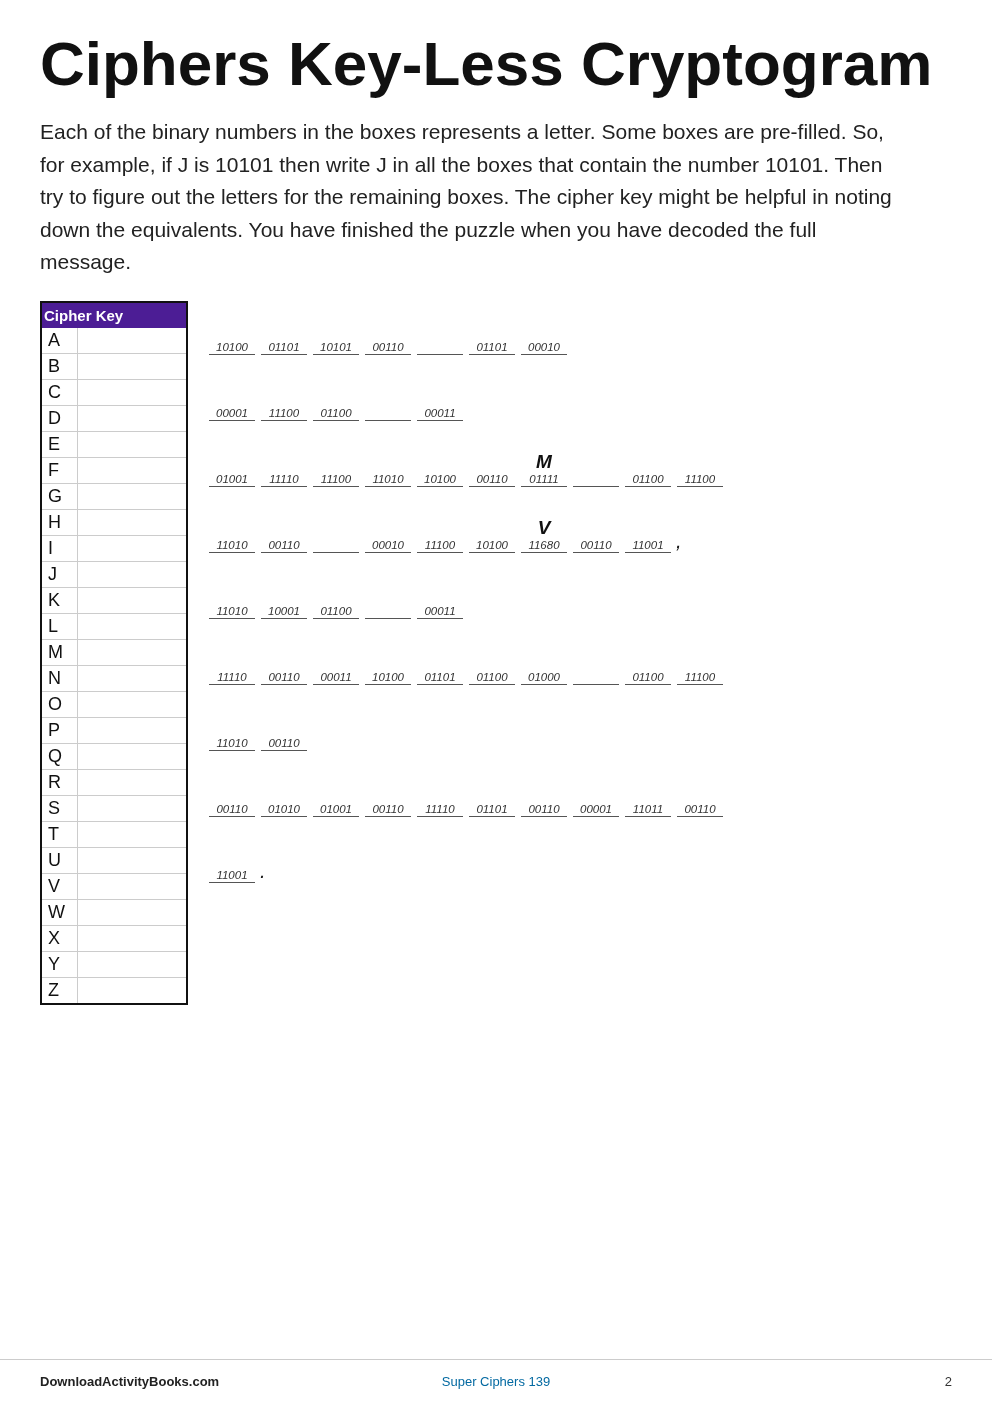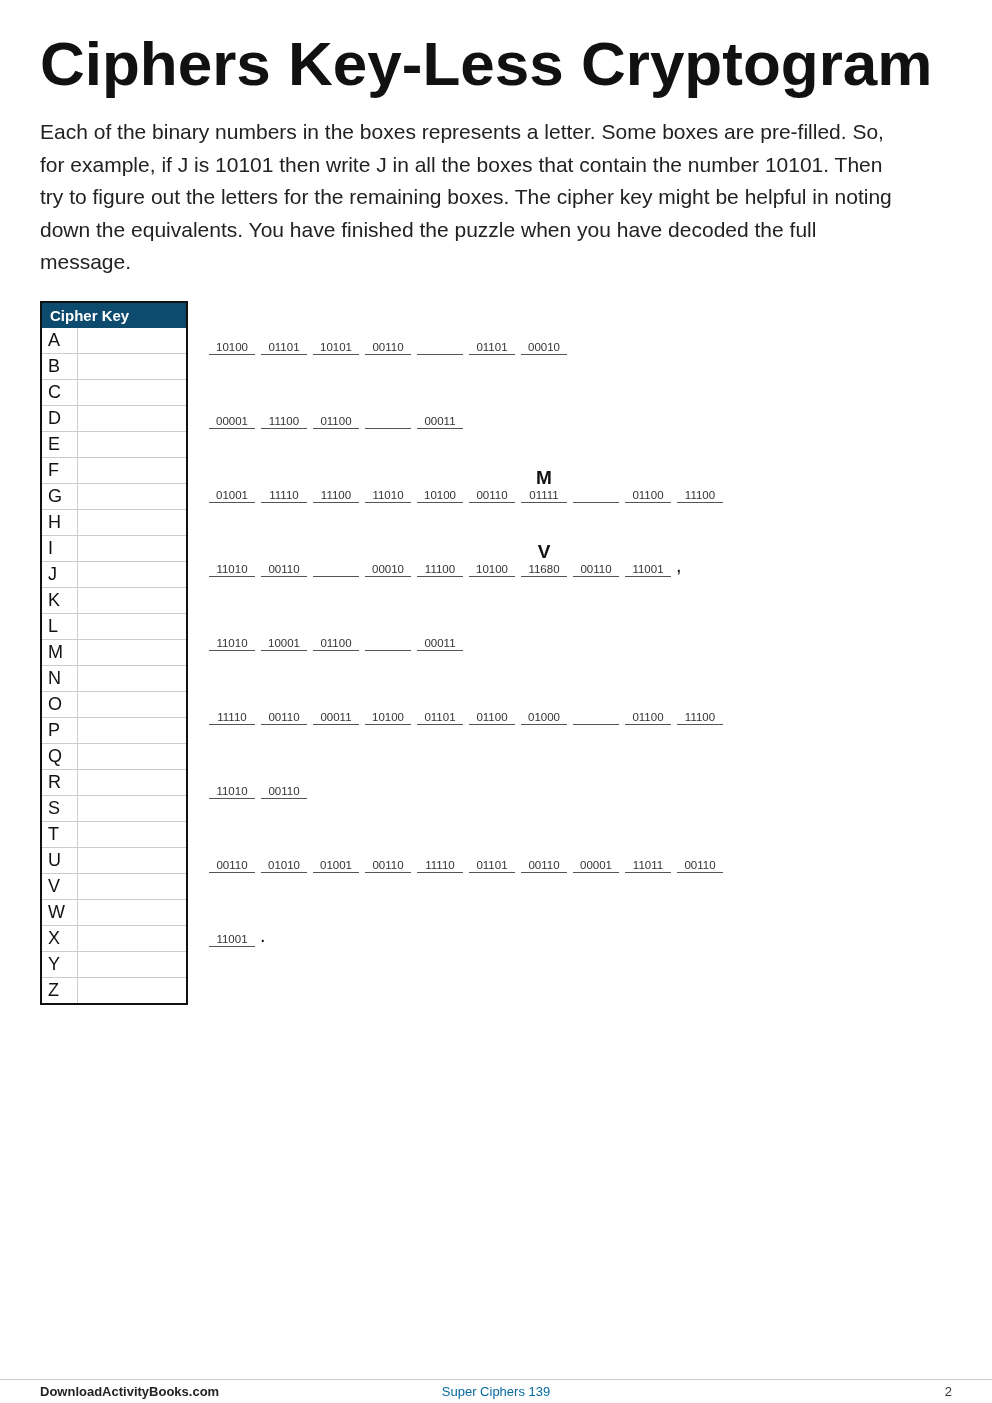--- a/index.html
+++ b/index.html
@@ -36,25 +36,25 @@
     }
 
     
     .cipher-key {
       border: 2.5px solid #111;
       min-width: 148px;
       flex-shrink: 0;
     }
 
     .cipher-key-header {
-      background: #0c4a6e;
+      background: #4c1d95;
       color: #fff;
       font-weight: 700;
       font-size: 15px;
-      padding: 4px 8px;
+      padding: 4px 2px;
       text-align: left;
     }
 
     .cipher-key-rows {
       display: flex;
       flex-direction: column;
     }
 
     .cipher-key-row {
       display: flex;
@@ -83,21 +83,22 @@
       font-size: 13px;
       color: #333;
       min-height: 22px;
     }
 
     
     .puzzle-area {
       flex: 1;
       display: flex;
       flex-direction: column;
-      gap: 8px;
+      gap: 0px;
+      font-style: italic;
     }
 
     .puzzle-row {
       display: flex;
       flex-direction: row;
       align-items: flex-end;
       margin-bottom: 10px;
       flex-wrap: wrap;
       gap: 0px;
       min-height: 56px;
@@ -144,21 +145,21 @@
       padding-bottom: 2px;
       margin: 0 2px;
     }
 
     
     .footer {
       position: absolute;
       bottom: 0;
       left: 0;
       right: 0;
-      height: 24px;
+      height: 44px;
       display: flex;
       align-items: center;
       padding: 0 40px;
       border-top: 1px solid #ccc;
       font-size: 13px;
       color: #333;
     }
 
     .footer-left {
       flex: 1;

